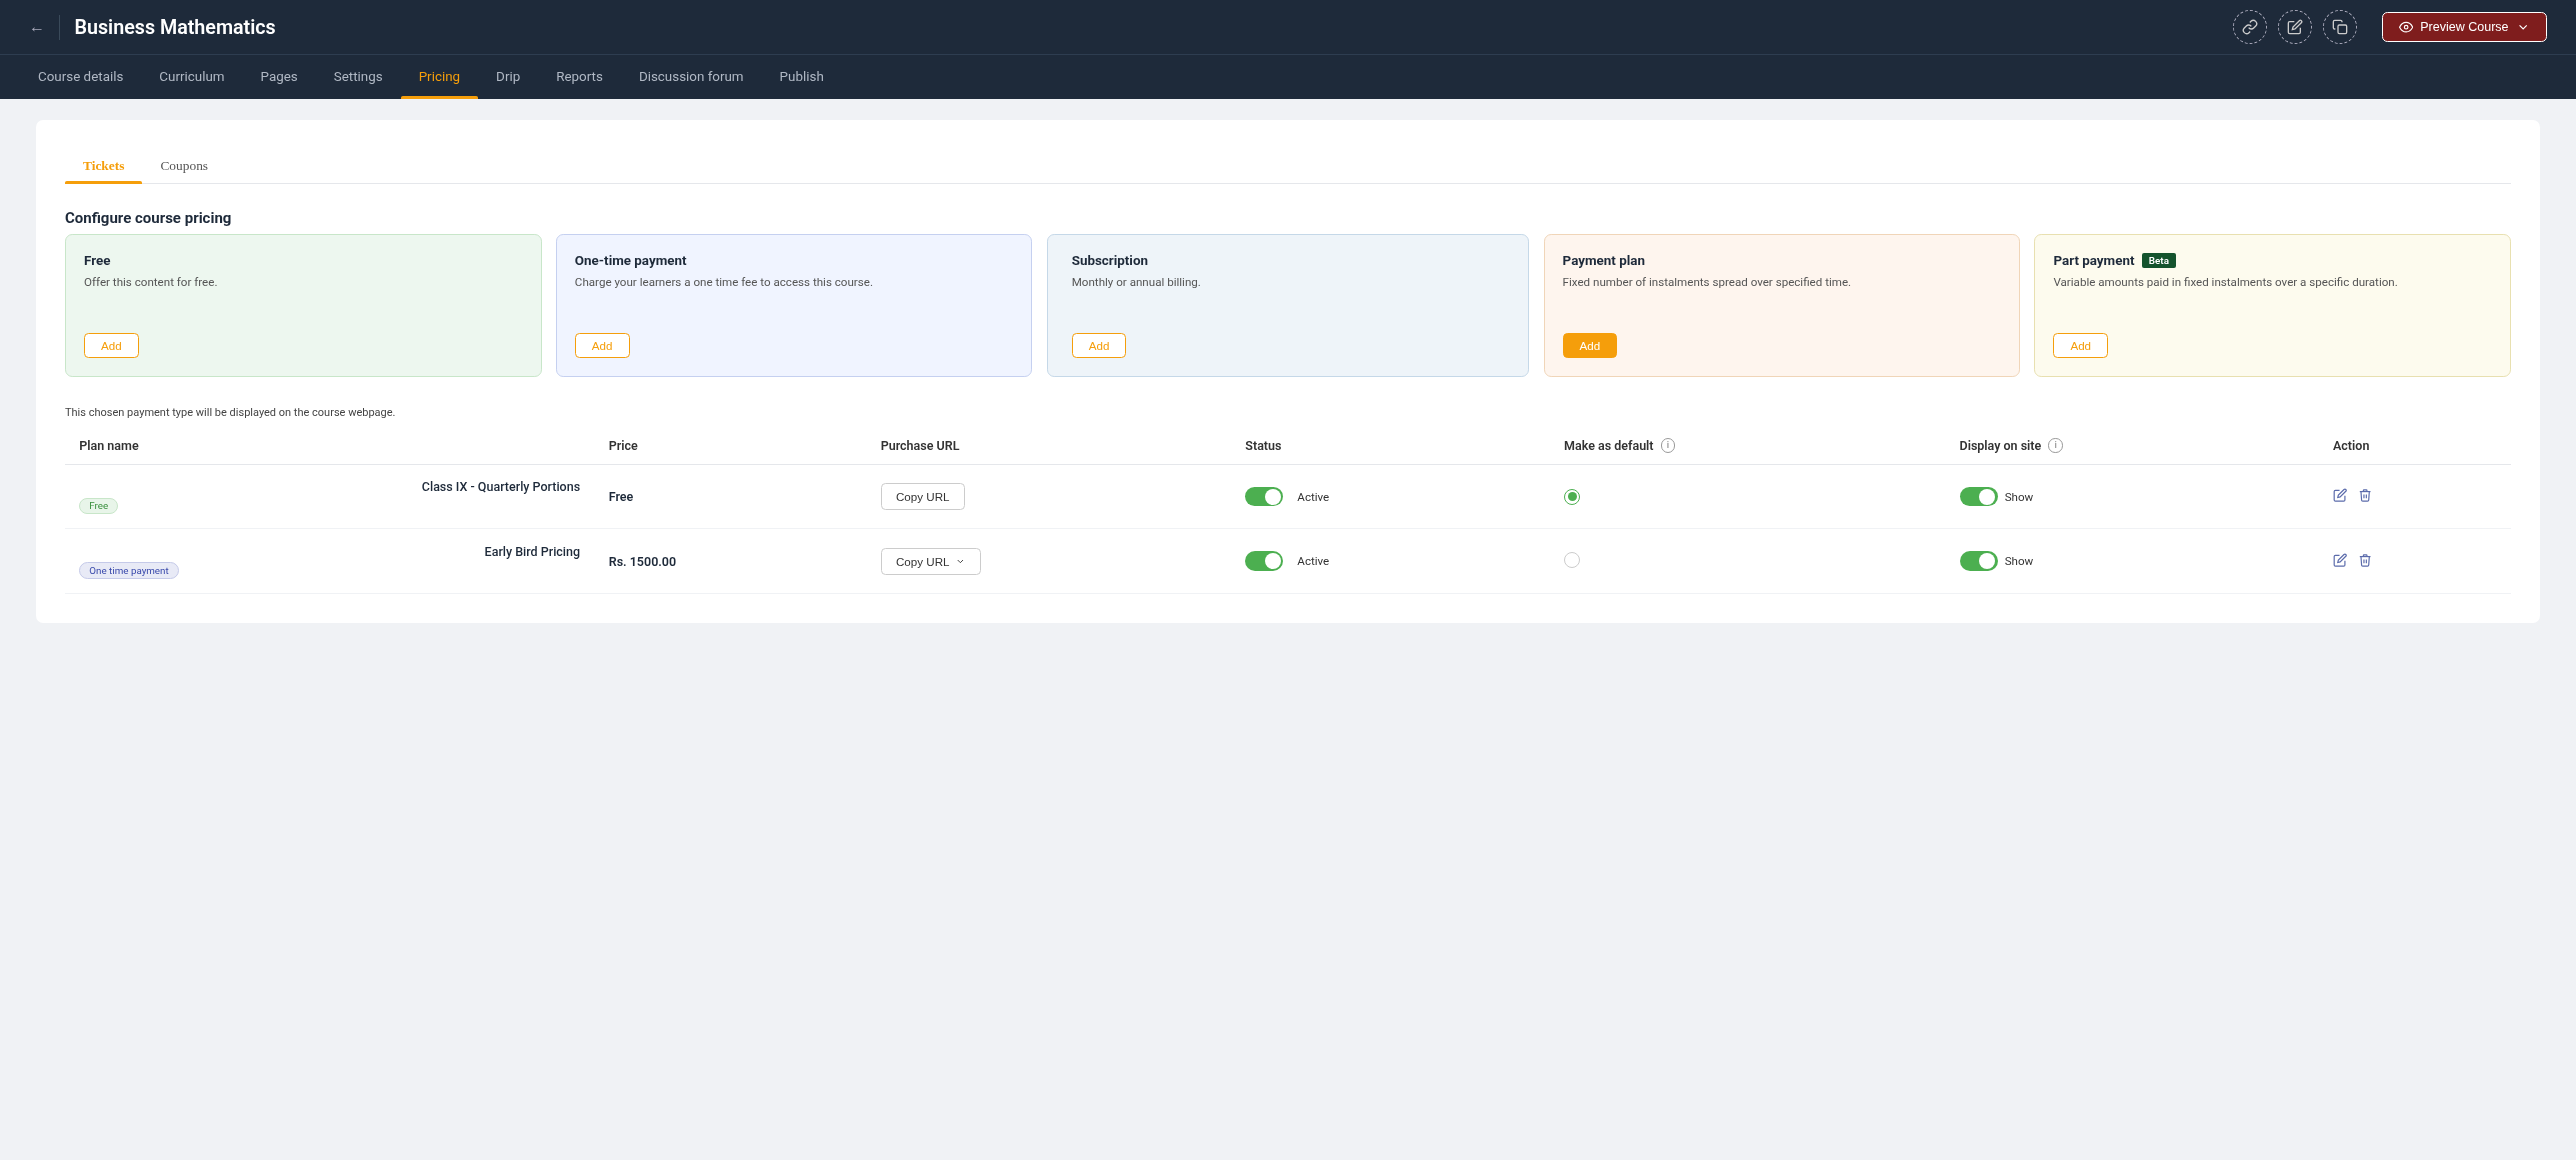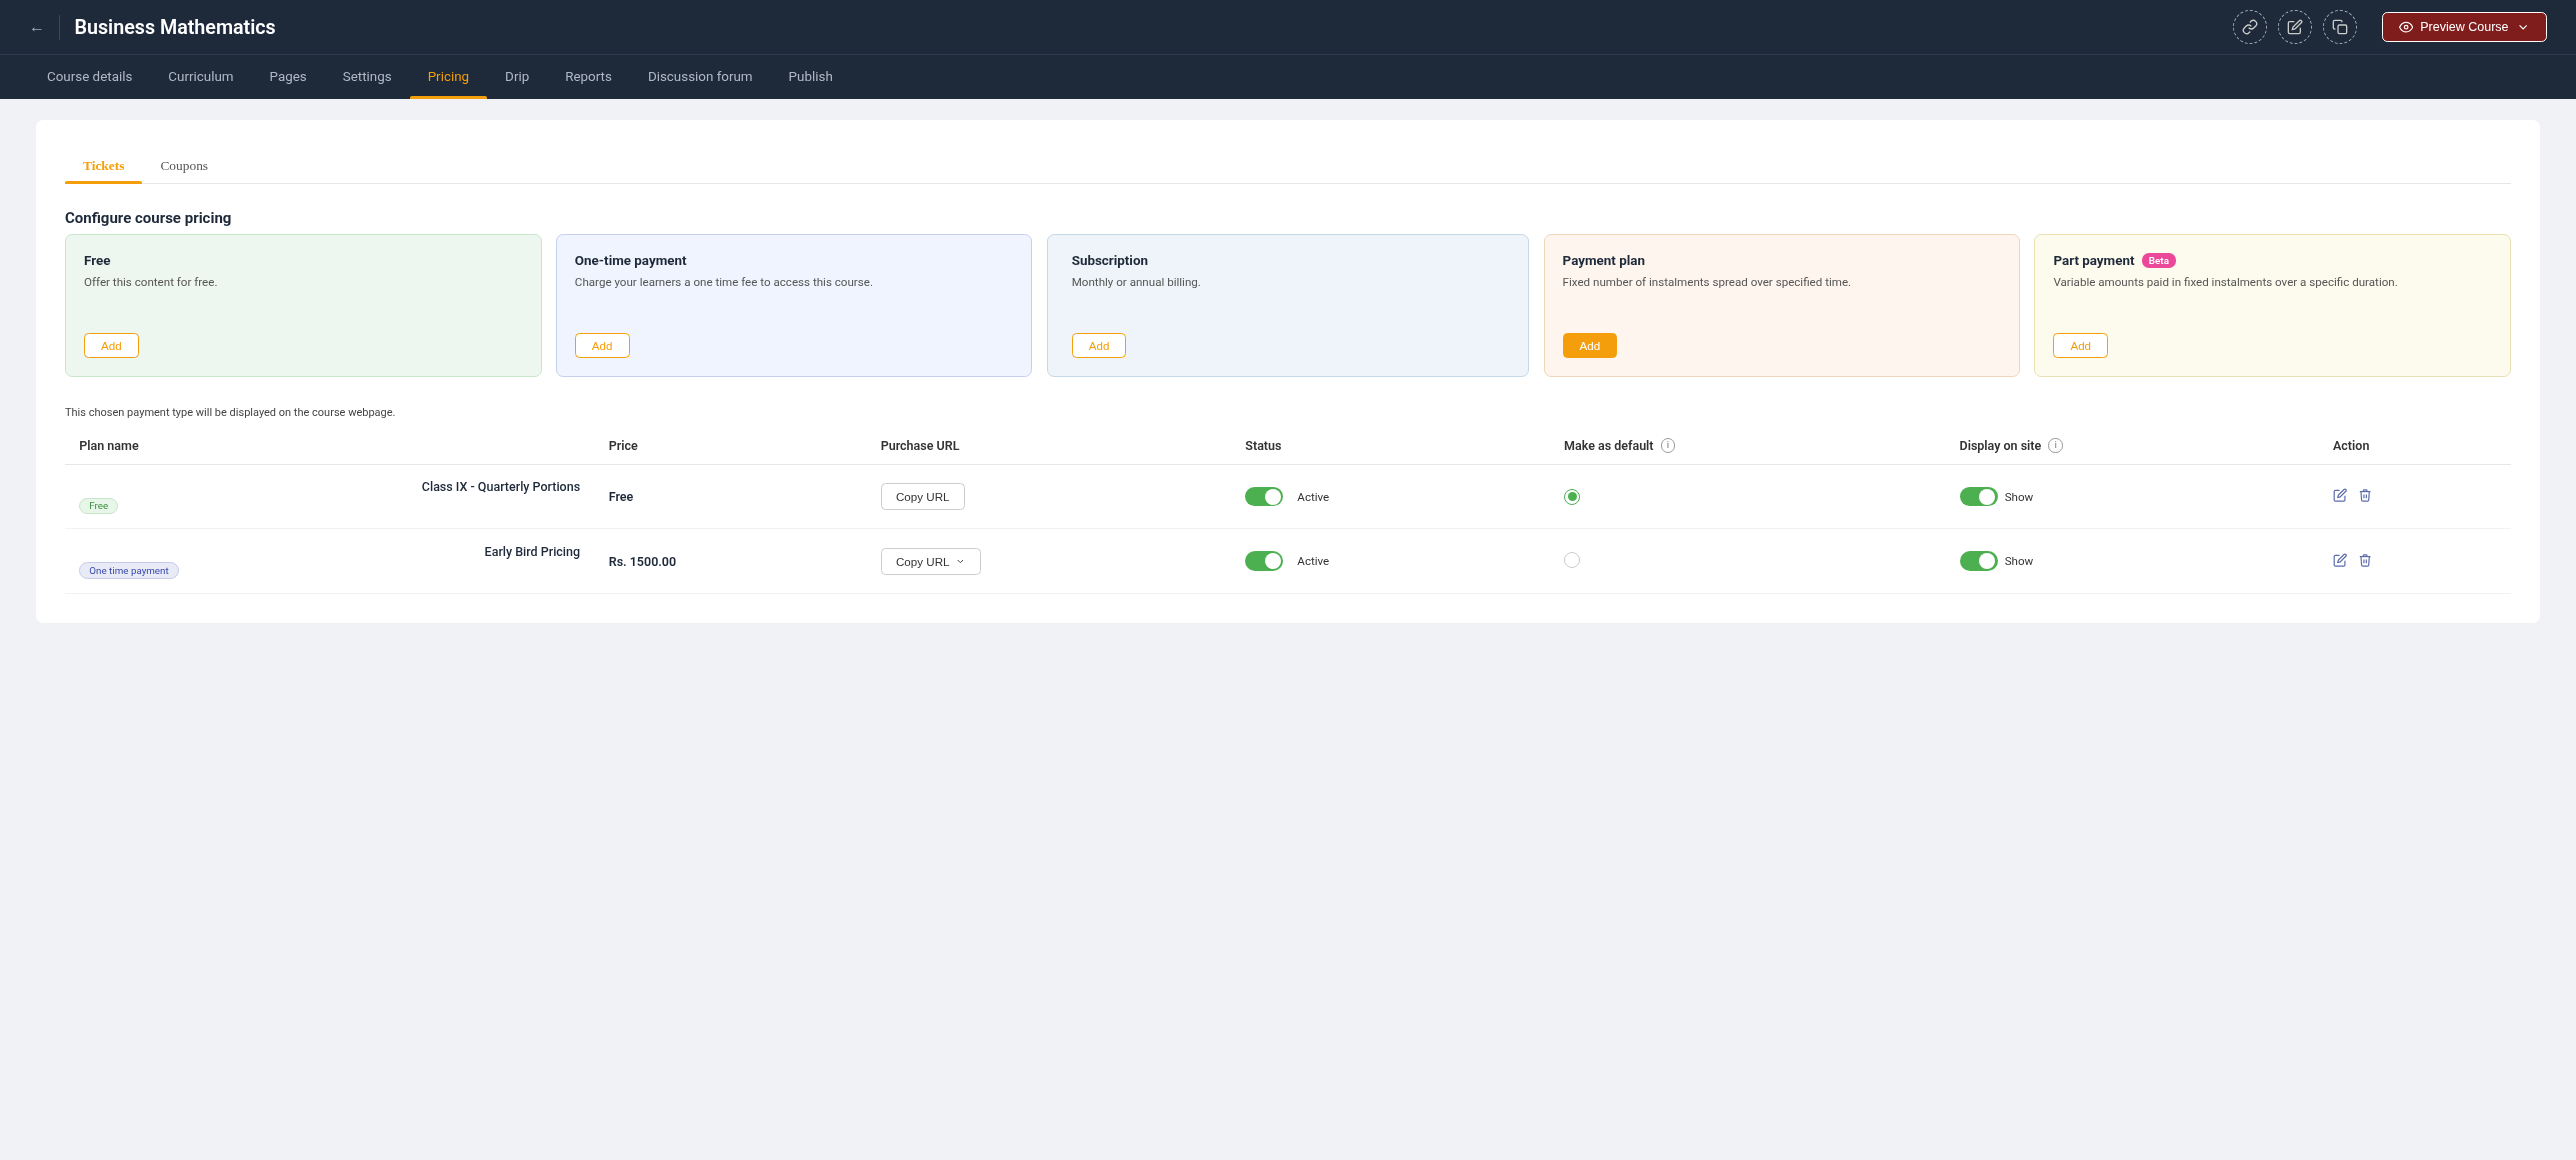--- a/index.html
+++ b/index.html
@@ -9,21 +9,21 @@
     .header { background: #1e2a3a; display: flex; align-items: center; padding: 0 29px; height: 54px; gap: 14.3px; }
     .back-btn { color: #aab; background: none; border: none; cursor: pointer; font-size: 16px; display: flex; align-items: center; }
     .divider-v { width: 0.9px; height: 25px; background: #3a4a5a; }
     .course-title { color: #fff; font-size: 19.7px; font-weight: 600; flex: 1; }
     .header-icons { display: flex; gap: 10.7px; align-items: center; margin-right: 10.7px; }
     .icon-btn { width: 34px; height: 34px; border-radius: 50%; border: 1.3px dashed #aab; background: none; display: flex; align-items: center; justify-content: center; cursor: pointer; color: #ccc; font-size: 14.3px; }
     .preview-btn { background: #7f1d1d; border: 1.3px solid #fff; color: #fff; border-radius: 5.4px; padding: 7.2px 16px; display: flex; align-items: center; gap: 7.2px; cursor: pointer; font-size: 12.5px; font-weight: 500; }
     .preview-btn svg { width: 14.3px; height: 14.3px; }
 
     
-    .nav-tabs { background: #1e2a3a; display: flex; padding: 0 29px; gap: 0; border-top: 0.9px solid #2e3d50; }
+    .nav-tabs { background: #1e2a3a; display: flex; padding: 0 20px; gap: 0; border-top: 0.9px solid #2e3d50; }
     .nav-tab { color: #b0b8c4; padding: 14.3px 18px; cursor: pointer; font-size: 13.4px; position: relative; text-decoration: none; display: block; border: none; background: none; }
     .nav-tab.active { color: #f59e0b; }
     .nav-tab.active::after { content: ''; position: absolute; bottom: 0; left: 0; right: 0; height: 2.7px; background: #f59e0b; border-radius: 1.8px 1.8px 0 0; }
 
     
     .main { padding: 21.5px 36px; }
     .card { background: #fff; border-radius: 7.2px; padding: 29px; }
 
     
     .inner-tabs { display: flex; border-bottom: 0.9px solid #e5e7eb; margin-bottom: 25px; }
@@ -38,21 +38,21 @@
     
     .pricing-cards { display: flex; gap: 14.3px; margin-bottom: 29px; }
     .pricing-card { flex: 1; border-radius: 7.2px; padding: 18px; min-height: 143px; display: flex; flex-direction: column; justify-content: space-between; }
     .pricing-card.free-card { background: #edf7ef; border: 0.9px solid #c8e6c9; }
     .pricing-card.otp-card { background: #f0f4ff; border: 0.9px solid #c5d0f0; }
     .pricing-card.sub-card { background: #eef4f9; border: 0.9px solid #c5d8e8; padding-left: 24px; }
     .pricing-card.plan-card { background: #fef5ee; border: 0.9px solid #f0d5b8; }
     .pricing-card.part-card { background: #fdfbee; border: 0.9px solid #e8e0b0; }
     .card-title { font-size: 13.4px; font-weight: 700; color: #1e2a3a; margin-bottom: 7.2px; display: flex; align-items: center; gap: 7.2px; }
     .card-desc { font-size: 11.6px; color: #555; flex: 1; }
-    .beta-badge { background: #ec4899; color: #fff; font-size: 9.8px; padding: 1.8px 7.2px; border-radius: 7px; font-weight: 600; }
+    .beta-badge { background: #14532d; color: #fff; font-size: 9.8px; padding: 1.8px 7.2px; border-radius: 2px; font-weight: 600; }
     .add-btn { border: 1.3px solid #f59e0b; color: #f59e0b; background: #fff; padding: 5.4px 16px; border-radius: 4.5px; cursor: pointer; font-size: 11.6px; font-weight: 500; margin-top: 10.7px; align-self: flex-start; }
     .add-btn-filled { border: 1.3px solid #f59e0b; color: #fff; background: #f59e0b; padding: 5.4px 16px; border-radius: 4.5px; cursor: pointer; font-size: 11.6px; font-weight: 500; margin-top: 10.7px; align-self: flex-start; }
 
     
     .payment-note { color: #444; font-size: 11px; margin-bottom: 8px; }
 
     
     .plan-table { width: 100%; border-collapse: collapse; }
     .plan-table th { text-align: left; padding: 10.7px 14.3px; font-size: 12.5px; font-weight: 600; color: #333; border-bottom: 0.9px solid #e5e7eb; }
     .plan-table td { padding: 14.3px 14.3px; border-bottom: 0.9px solid #f0f2f5; vertical-align: middle; }

